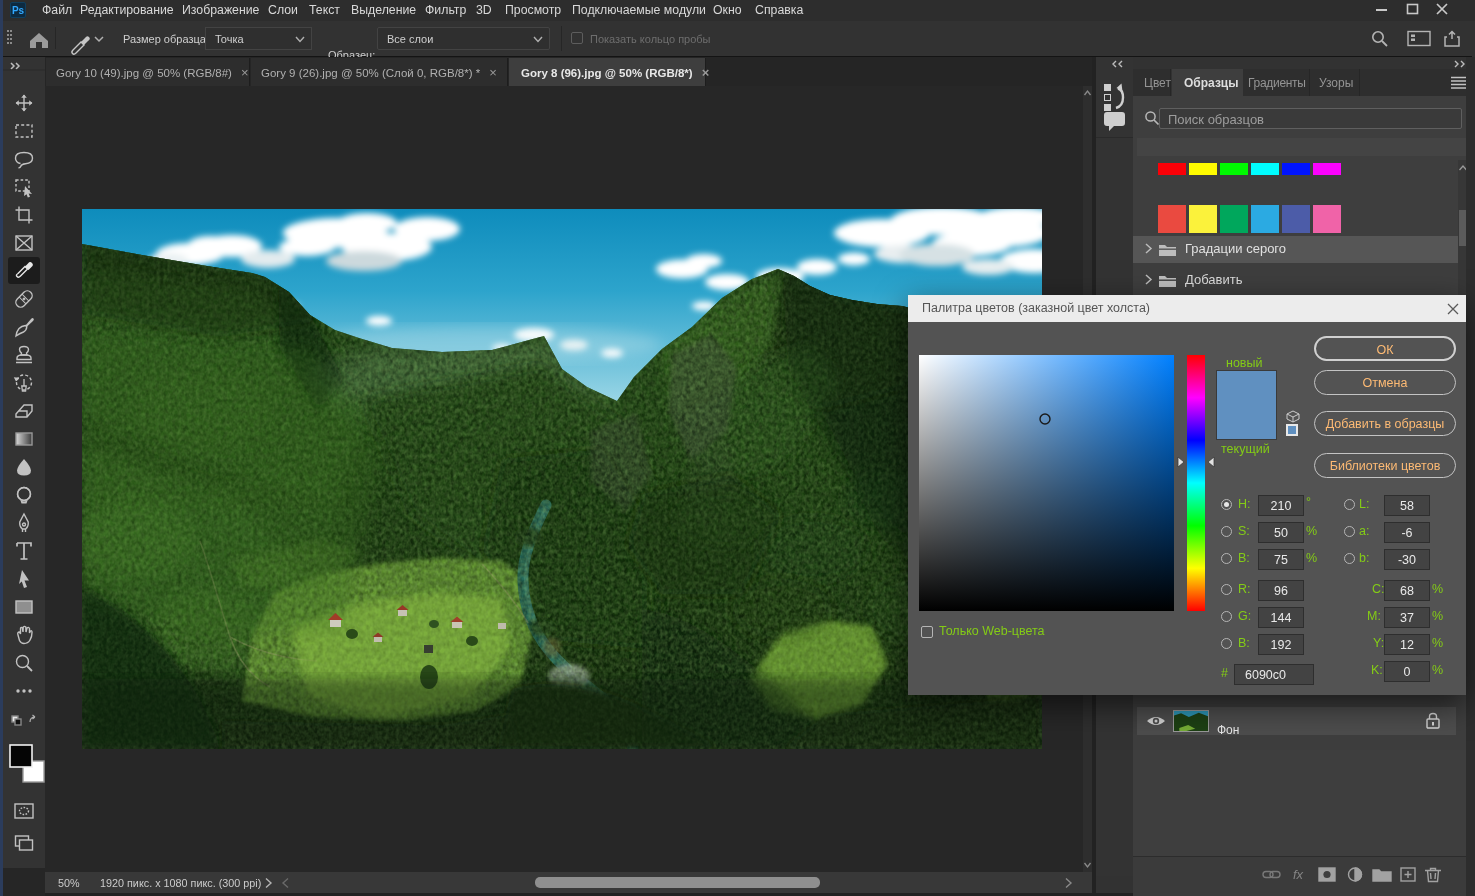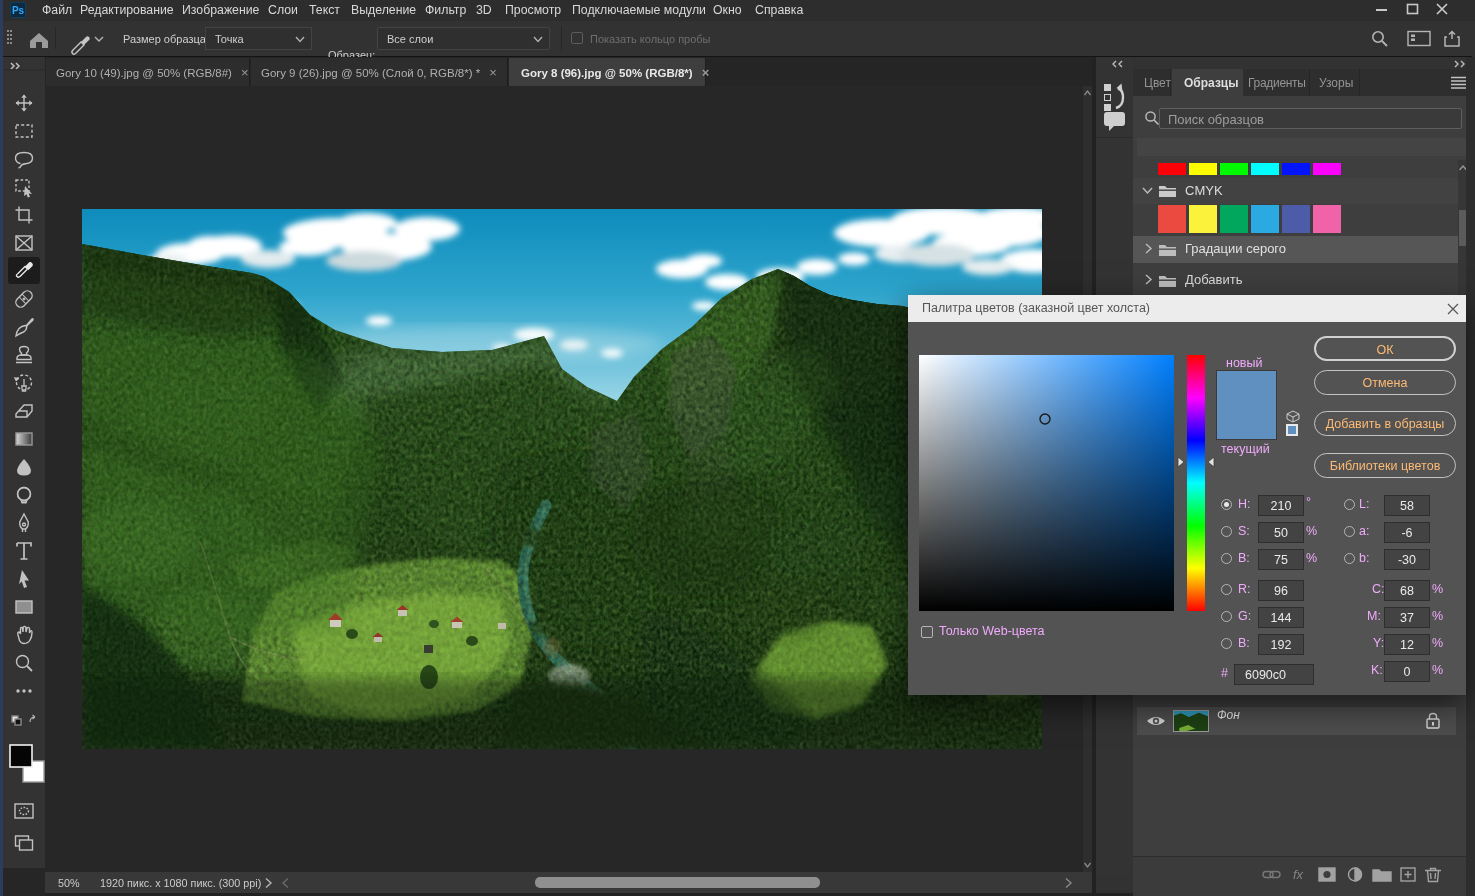--- a/index.html
+++ b/index.html
@@ -24,21 +24,21 @@
 #gap{left:1092px;top:57px;width:4px;height:839px;background:#222222}
 #minidock{left:1096px;top:57px;width:37px;height:819px;background:#333333}
 #dock{left:1133px;top:57px;width:342px;height:839px;background:#3b3b3b}
 #dockedge{left:1466px;top:57px;width:9px;height:839px;background:#2d2d2d}
 
 #dlg{left:908px;top:295px;width:558px;height:400px;background:#535353;box-shadow:0 10px 30px rgba(0,0,0,.6);font-size:12.5px}
 #dlgtitle{left:0;top:0;width:558px;height:27px;background:#ececec;color:#555555;font-size:12.5px}
 .btn{position:absolute;left:406px;width:142px;height:25px;border:1px solid #c3c3c3;border-radius:13px;color:#fdba74;font-size:12.5px;text-align:center;padding-top:5px}
 .fld{position:absolute;width:46px;height:21px;background:#434343;border:1px solid #2e2e2e;color:#e9e9e9;font-size:12.5px;text-align:center;padding-top:3px}
 .rad{position:absolute;width:11px;height:11px;border:1px solid #b5b5b5;border-radius:50%}
-.lbl{position:absolute;color:#f0abfc;font-size:12.5px}
+.lbl{position:absolute;color:#84cc16;font-size:12.5px}
 </style></head>
 <body>
 <div id="stage">
 
 <div class="abs" id="menubar">
   <div class="abs" style="left:10px;top:2px;width:16px;height:16px;background:#0d2a40;border:1px solid #0f3f5f;border-radius:2px;color:#31a8ff;font-size:10px;font-weight:bold;text-align:center;line-height:15px">Ps</div>
   <div class="mi" style="left:42px">Файл</div>
   <div class="mi" style="left:80px">Редактирование</div>
   <div class="mi" style="left:182px">Изображение</div>
   <div class="mi" style="left:268px">Слои</div>
@@ -496,30 +496,20 @@
 
   <div class="abs" style="left:25px;top:106px;width:186px;height:12px">
     <div class="abs" style="left:0;top:0;width:28px;height:12px;background:#fb0007"></div>
     <div class="abs" style="left:31px;top:0;width:28px;height:12px;background:#fffb00"></div>
     <div class="abs" style="left:62px;top:0;width:28px;height:12px;background:#00f901"></div>
     <div class="abs" style="left:93px;top:0;width:28px;height:12px;background:#00fdff"></div>
     <div class="abs" style="left:124px;top:0;width:28px;height:12px;background:#0014fe"></div>
     <div class="abs" style="left:155px;top:0;width:28px;height:12px;background:#fb02fd"></div>
   </div>
 
-  <div class="abs" style="left:0px;top:121px;width:330px;height:26px;background:#424242;color:#dcdcdc;font-size:13px">
-    <svg class="abs" style="left:9px;top:8px" width="12" height="10">
-          <path d="M1 2 L5.5 7 L10 2" fill="none" stroke="#bbb" stroke-width="1.5"></path>
-        </svg>
-    <svg class="abs" style="left:25px;top:5px" width="19" height="15">
-          <path d="M1 3 L7 3 L9 5 L18 5 L18 14 L1 14 Z" fill="#c9c9c9"></path>
-          <rect x="1" y="6.5" width="17" height="1.4" fill="#424242"></rect>
-        </svg>
-    <div class="abs" style="left:52px;top:5px">CMYK</div>
-  </div>
 
   <div class="abs" style="left:25px;top:148px;width:186px;height:28px">
     <div class="abs" style="left:0;top:0;width:28px;height:28px;background:#ea4a40"></div>
     <div class="abs" style="left:31px;top:0;width:28px;height:28px;background:#fbf23b"></div>
     <div class="abs" style="left:62px;top:0;width:28px;height:28px;background:#00a75c"></div>
     <div class="abs" style="left:93px;top:0;width:28px;height:28px;background:#2baae2"></div>
     <div class="abs" style="left:124px;top:0;width:28px;height:28px;background:#4c5ca8"></div>
     <div class="abs" style="left:155px;top:0;width:28px;height:28px;background:#f063a8"></div>
   </div>
 
@@ -562,21 +552,21 @@
           <circle cx="10" cy="7" r="3.2" fill="#4d4d4d"></circle>
           <circle cx="10" cy="7" r="1.5" fill="#d2d2d2"></circle>
         </svg>
     <div class="abs" style="left:36px;top:3px;width:36px;height:22px;background:#888;border:1px solid #999">
       <svg width="34" height="20" viewBox="0 0 960 540" preserveAspectRatio="none">
         <rect width="960" height="540" fill="#2d96b8"></rect>
         <path d="M0 120 L200 60 L420 160 L700 50 L960 140 L960 540 L0 540 Z" fill="#1d4014"></path>
         <path d="M150 460 L400 380 L600 480 L350 540 L150 540 Z" fill="#76ad36"></path>
       </svg>
     </div>
-    <div class="abs" style="left:80px;top:1px;font-style:italic">Фон</div>
+    <div class="abs" style="left:80px;top:16px;">Фон</div>
     <svg class="abs" style="left:288px;top:5px" width="16" height="18">
           <rect x="2" y="7" width="12" height="9" rx="1" fill="none" stroke="#d5d5d5" stroke-width="1.4"></rect>
           <path d="M4.5 7 L4.5 4.5 Q4.5 1.5 8 1.5 Q11.5 1.5 11.5 4.5 L11.5 7" fill="none" stroke="#d5d5d5" stroke-width="1.4"></path>
           <rect x="7" y="10" width="2" height="3.5" fill="#d5d5d5"></rect>
         </svg>
   </div>
 
   <div class="abs" style="left:0;top:799px;width:342px;height:1px;background:#2c2c2c"></div>
   <svg class="abs" style="left:128px;top:808px" width="200" height="20">
     <g stroke="#a2a2a2" stroke-width="1.4" fill="none">

